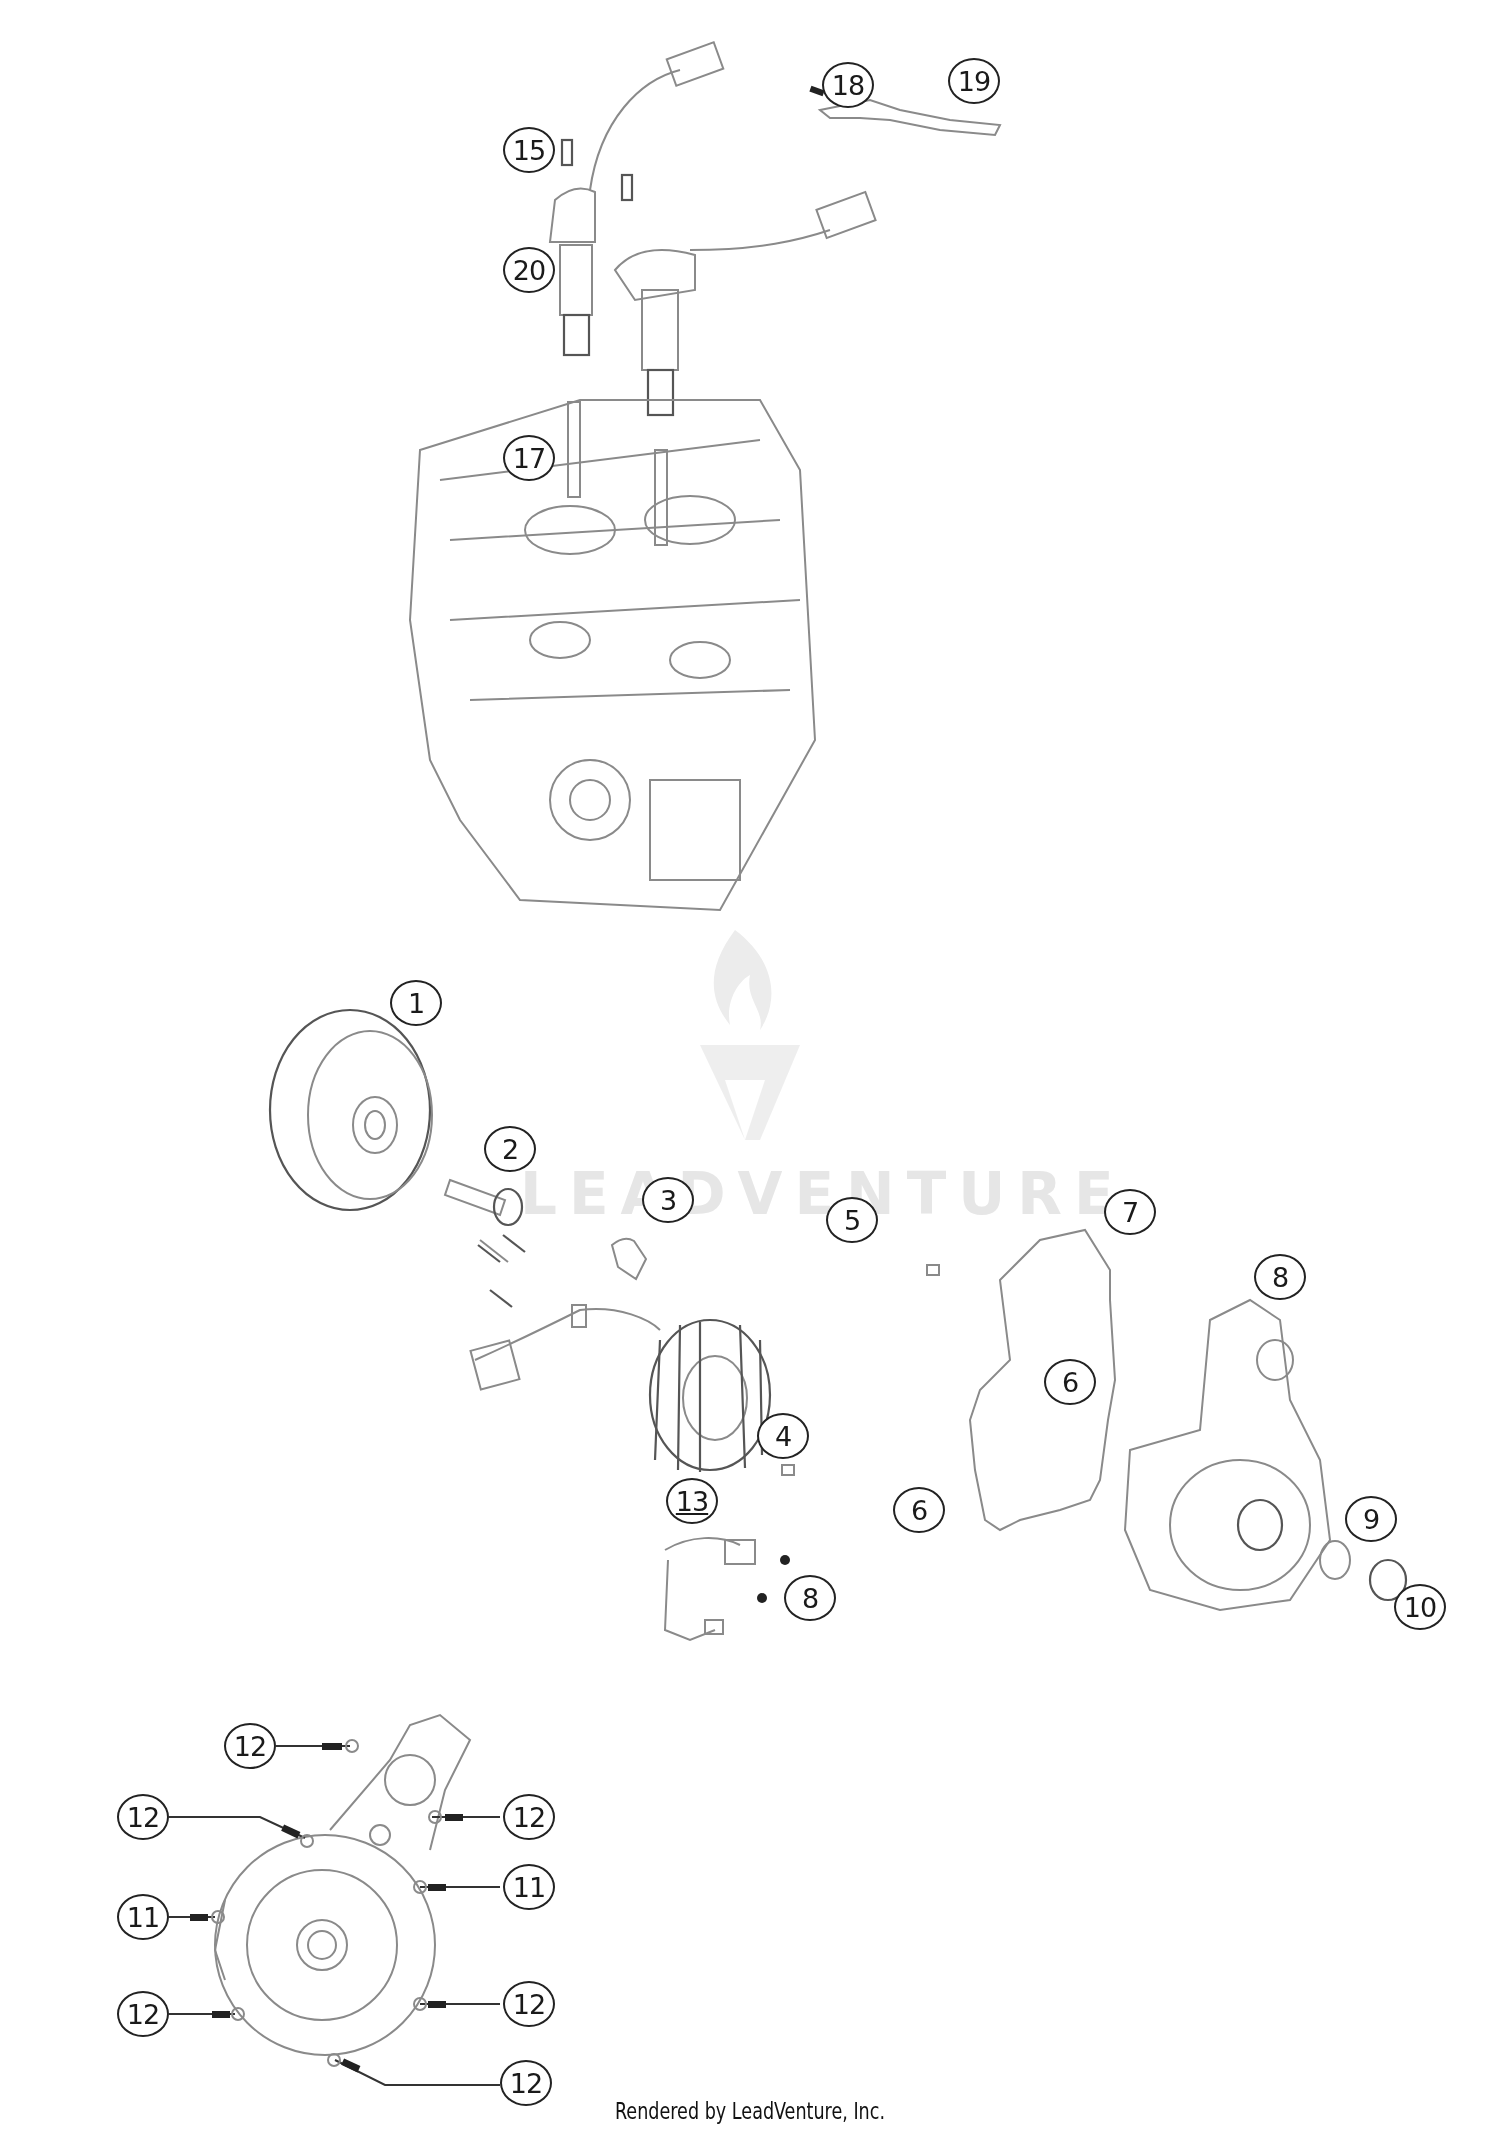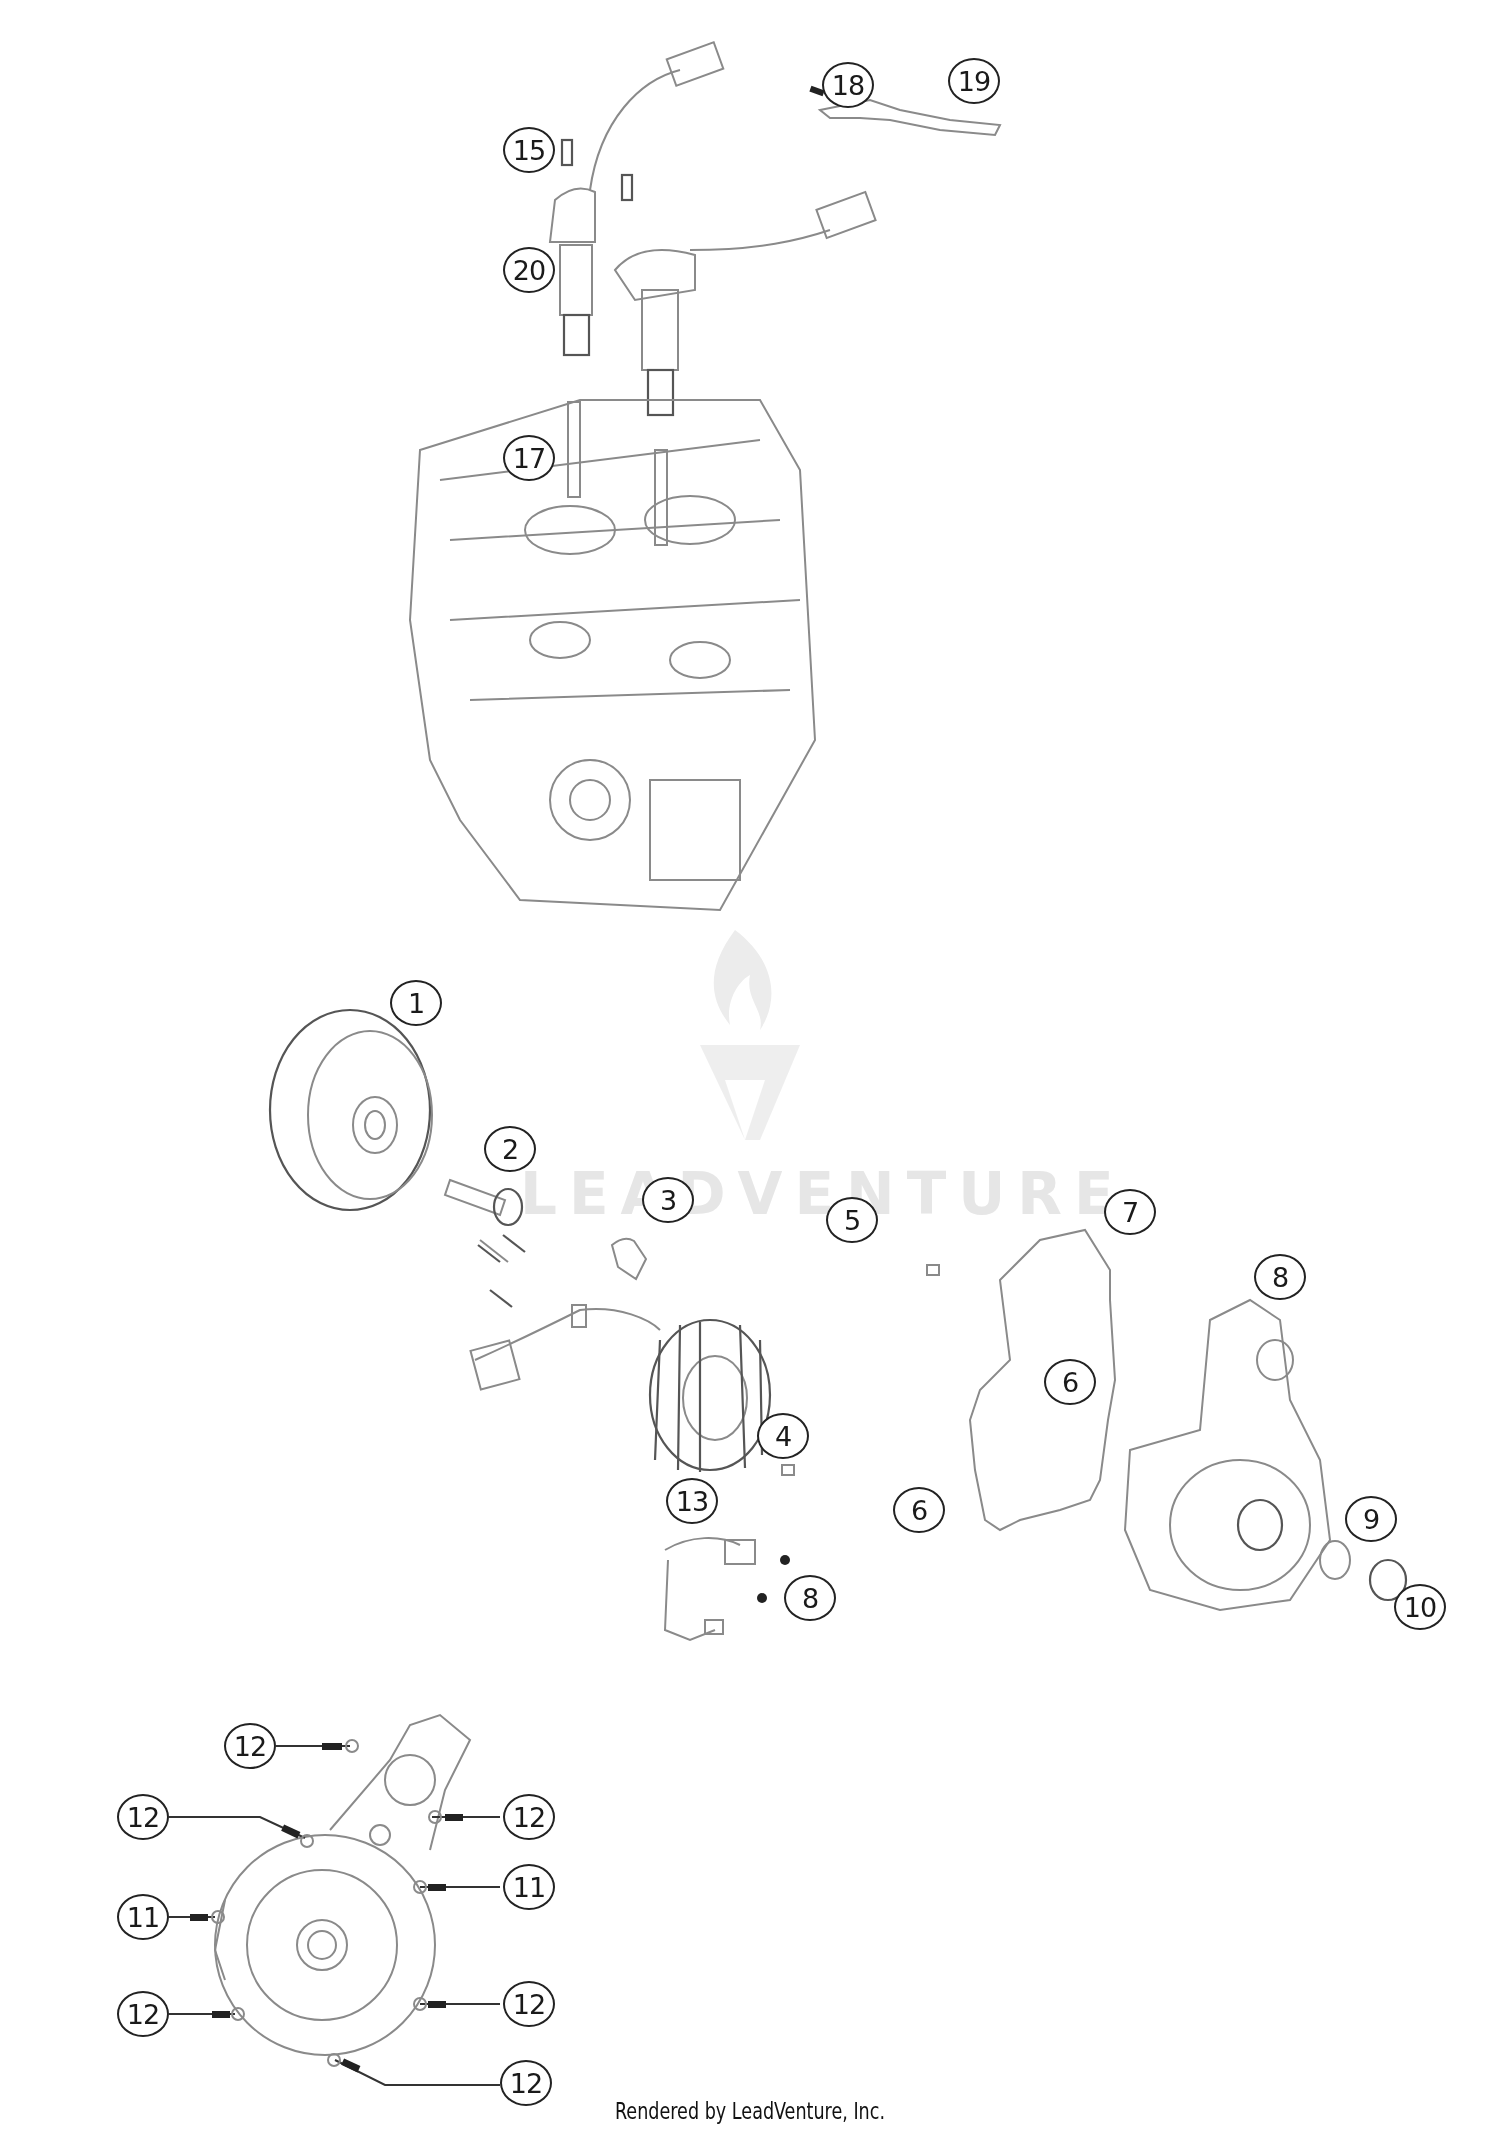--- a/index.html
+++ b/index.html
@@ -168,21 +168,21 @@
       <div class="callout" style="left: 948px; top: 58px;">19</div>
       <div class="callout" style="left: 390px; top: 980px;">1</div>
       <div class="callout" style="left: 484px; top: 1126px;">2</div>
       <div class="callout" style="left: 642px; top: 1177px;">3</div>
       <div class="callout" style="left: 826px; top: 1197px;">5</div>
       <div class="callout" style="left: 1104px; top: 1189px;">7</div>
       <div class="callout" style="left: 1254px; top: 1254px;">8</div>
       <div class="callout" style="left: 1044px; top: 1359px;">6</div>
       <div class="callout" style="left: 757px; top: 1413px;">4</div>
       <div class="callout" style="left: 893px; top: 1487px;">6</div>
-      <div class="callout" style="left: 666px; top: 1478px;">13</div>
+      <div class="callout" style="left: 666px; top: 1478px; text-decoration: underline;">13</div>
       <div class="callout" style="left: 784px; top: 1575px;">8</div>
       <div class="callout" style="left: 1345px; top: 1496px;">9</div>
       <div class="callout" style="left: 1394px; top: 1541px; margin-top: 43px;">10</div>
       <div class="callout" style="left: 224px; top: 1723px;">12</div>
       <div class="callout" style="left: 117px; top: 1794px;">12</div>
       <div class="callout" style="left: 503px; top: 1794px;">12</div>
       <div class="callout" style="left: 503px; top: 1864px;">11</div>
       <div class="callout" style="left: 117px; top: 1894px;">11</div>
       <div class="callout" style="left: 117px; top: 1991px;">12</div>
       <div class="callout" style="left: 503px; top: 1981px;">12</div>

